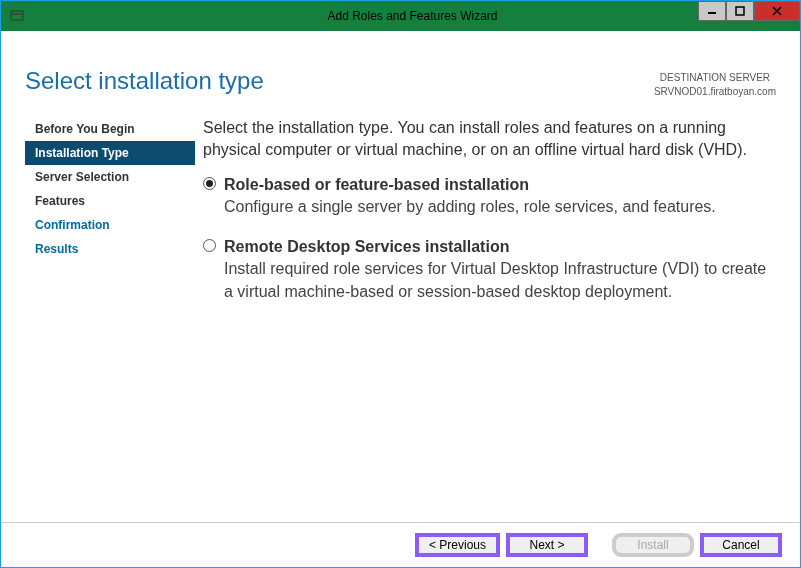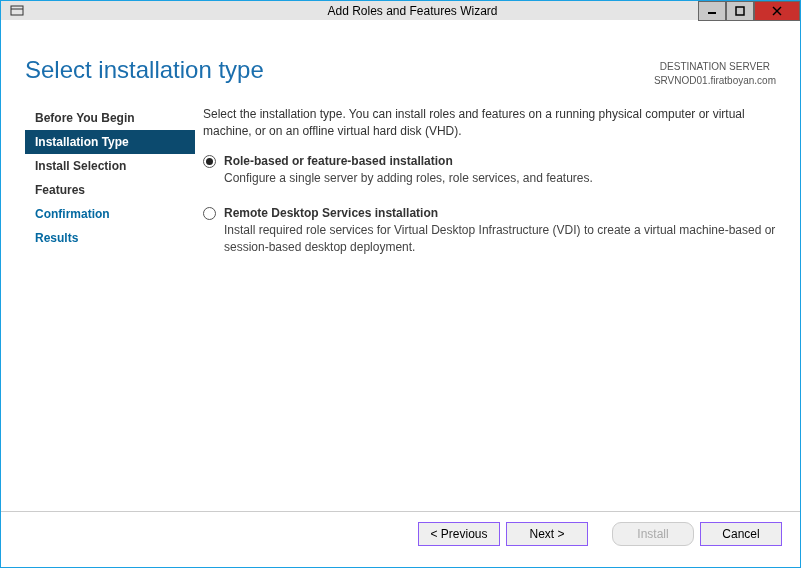--- a/index.html
+++ b/index.html
@@ -6,22 +6,22 @@
     body {
       font-family: "Segoe UI", Tahoma, sans-serif;
       background: #fff;
       width: 801px;
       height: 568px;
       overflow: hidden;
       position: relative;
       border: 1px solid #1ba1e2;
     }
     .titlebar {
-      height: 19px;
-      background: #e5e5e5;
+      height: 30px;
+      background: #15803d;
       display: flex;
       align-items: center;
       position: relative;
       color: #000;
     }
     .titlebar .appicon {
       width: 16px;
       height: 16px;
       margin-left: 8px;
       display: flex;
@@ -103,21 +103,21 @@
       background: #0c4a6e;
       color: #fff;
     }
     .sidebar .step.disabled {
       color: #0369a1;
       cursor: default;
     }
 
     .main {
       flex: 1;
-      font-size: 12px;
+      font-size: 16px;
       color: #333;
       padding-left: 8px;
     }
     .main .intro {
       margin-bottom: 14px;
       line-height: 1.4;
     }
     .option {
       display: flex;
       align-items: flex-start;
@@ -157,21 +157,21 @@
       padding: 10px 18px;
       display: flex;
       justify-content: flex-end;
       gap: 6px;
     }
     .btn {
       min-width: 82px;
       height: 24px;
       font-size: 12px;
       background: #efefef;
-      border: 1px solid #8b5cf6;
+      border: 4px solid #8b5cf6;
       cursor: pointer;
       padding: 0 10px;
     }
     .btn.gap { margin-left: 18px; }
     .btn:disabled {
       color: #aaa;
       border-color: #ccc;
       cursor: default;
       border-radius: 9px;
     }
@@ -214,21 +214,21 @@
     <div class="destbox">
       <div>DESTINATION SERVER</div>
       <div>SRVNOD01.firatboyan.com</div>
     </div>
   </div>
 
   <div class="body">
     <div class="sidebar">
       <div class="step">Before You Begin</div>
       <div class="step active">Installation Type</div>
-      <div class="step">Install Selection</div>
+      <div class="step">Server Selection</div>
       <div class="step">Features</div>
       <div class="step disabled">Confirmation</div>
       <div class="step disabled">Results</div>
     </div>
 
     <div class="main">
       <div class="intro">Select the installation type. You can install roles and features on a running physical computer or virtual machine, or on an offline virtual hard disk (VHD).</div>
 
       <div class="option">
         <div class="radio selected"></div>

